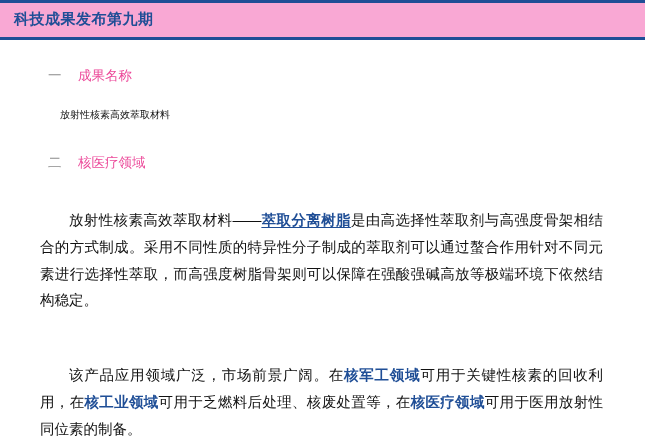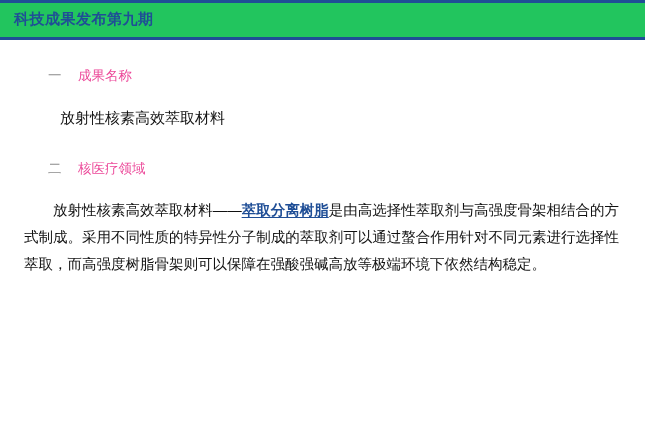--- a/index.html
+++ b/index.html
@@ -20,21 +20,21 @@
     height: 447px;
     box-sizing: border-box;
   }
 
   
   .header {
     margin: 0;
     padding: 8px 0 9px 14px;
     border-top: 3px solid #1f4e96;
     border-bottom: 3px solid #1f4e96;
-    background: #22c55e;
+    background: #f9a8d4;
   }
   .header-title {
     font-size: 15px;
     font-weight: bold;
     color: #1f4e96;
     letter-spacing: 0.5px;
     line-height: 1.1;
   }
 
   .body-area {
@@ -61,35 +61,35 @@
   }
 
   .spacer-28 { height: 28px; }
   .spacer-24 { height: 24px; }
   .spacer-20 { height: 20px; }
   .spacer-16 { height: 16px; }
   .spacer-34 { height: 34px; }
 
   
   .result-name {
-    font-size: 15px;
+    font-size: 10px;
     color: #111111;
     margin-left: 36px;
     line-height: 1.3;
   }
 
   
   .para {
     font-size: 14.5px;
     line-height: 1.85;
     color: #111111;
     text-align: justify;
     text-justify: inter-ideograph;
     text-indent: 2em;
-    margin: 0;
+    margin: 16px;
     padding: 0 2px 0 0;
   }
 
   .kw {
     color: #1f4e96;
     font-weight: bold;
   }
   .kw-underline {
     color: #1f4e96;
     font-weight: bold;
@@ -125,15 +125,16 @@
       <span class="sec-num">二</span>
       <span class="sec-label">核医疗领域</span>
     </div>
 
     <div class="spacer-20"></div>
 
     <p class="para"><span>放射性核素高效萃取材料——</span><span class="kw-underline">萃取分离树脂</span><span>是由高选择性萃取剂与高强度骨架相结合的方式制成。采用不同性质的特异性分子制成的萃取剂可以通过螯合作用针对不同元素进行选择性萃取，而高强度树脂骨架则可以保障在强酸强碱高放等极端环境下依然结构稳定。</span></p>
 
     <div class="spacer-16"></div>
 
+    <p class="para"><span>该产品应用领域广泛，市场前景广阔。在</span><span class="kw">核军工领域</span><span>可用于关键性核素的回收利用，在</span><span class="kw">核工业领域</span><span>可用于乏燃料后处理、核废处置等，在</span><span class="kw">核医疗领域</span><span>可用于医用放射性同位素的制备。</span></p>
 
   </div>
 </div>
 
 </body></html>

